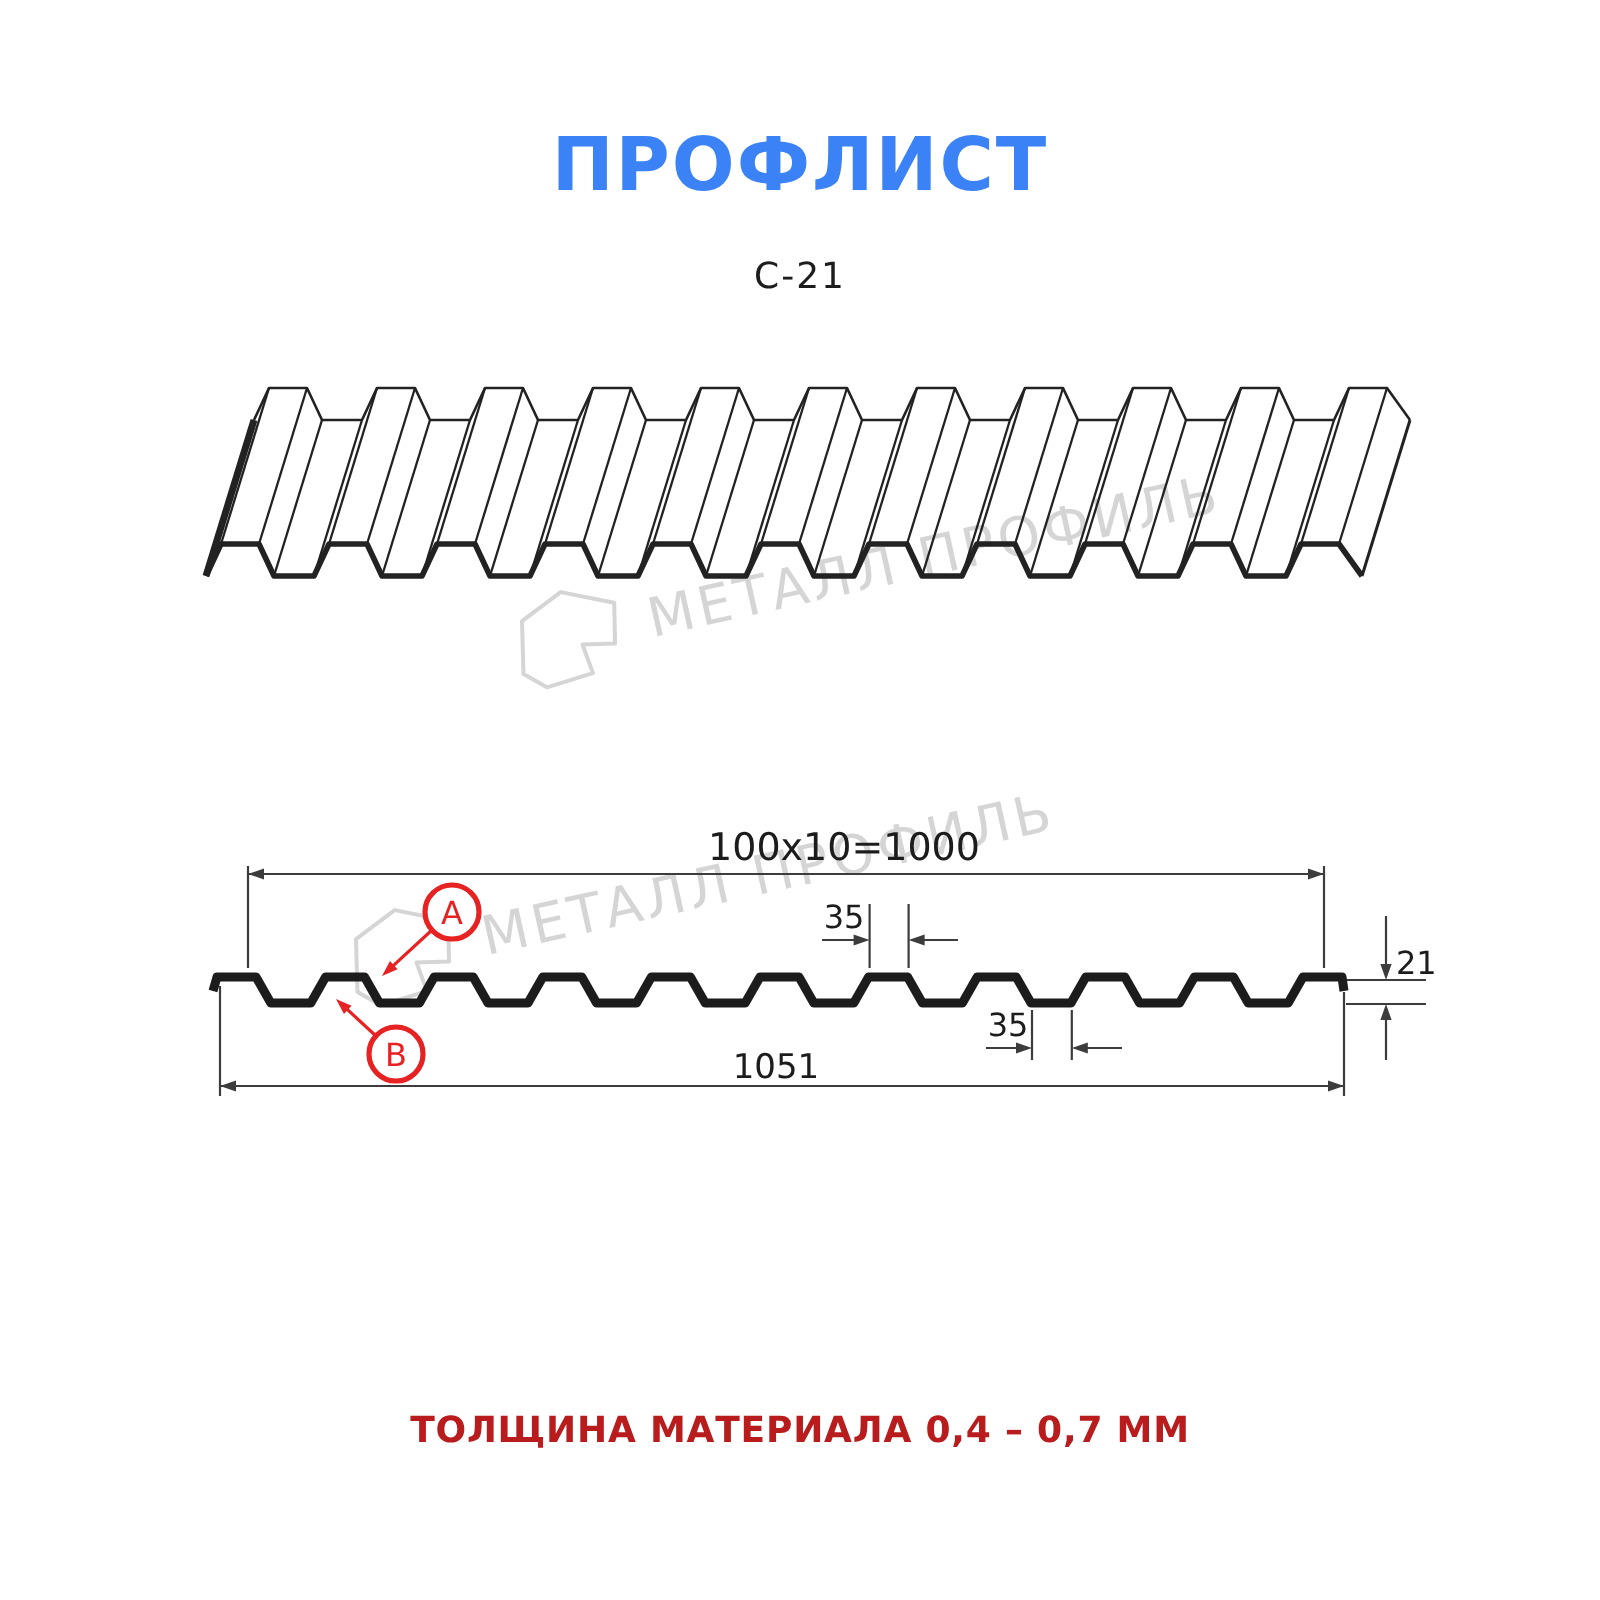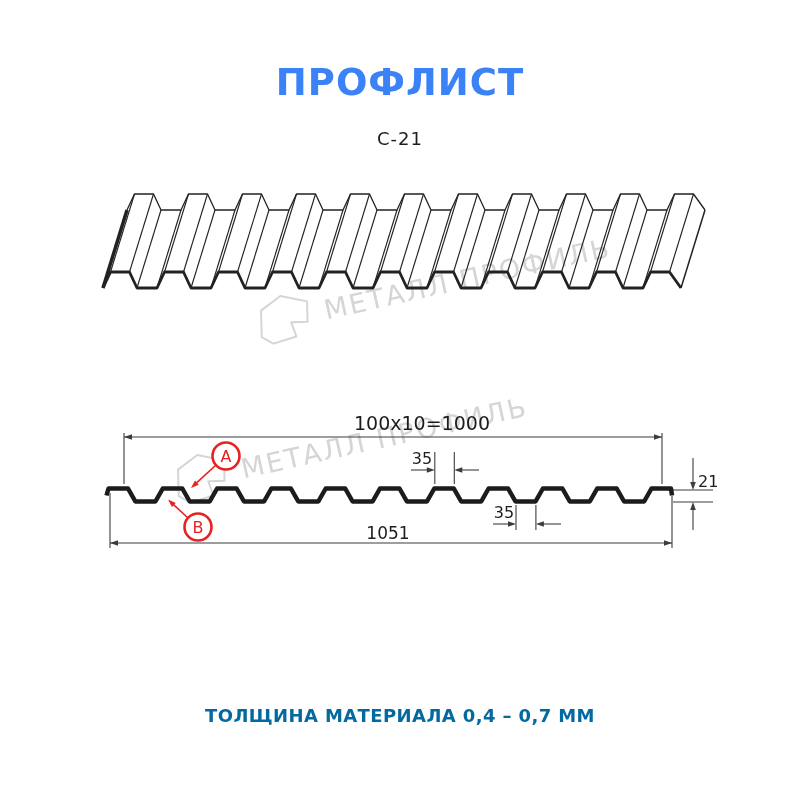--- a/index.html
+++ b/index.html
@@ -10,21 +10,21 @@
   .title{
     position:absolute;top:62px;left:0;width:800px;text-align:center;
     font-size:37px;line-height:42px;font-weight:700;letter-spacing:1px;color:#3b82f6;
   }
   .subtitle{
     position:absolute;top:113px;left:0;width:800px;text-align:center;
     font-size:18px;line-height:22px;font-weight:500;letter-spacing:1px;color:#1d1d1d;margin-top:15px;
   }
   .note{
     position:absolute;top:704px;left:0;width:800px;text-align:center;
-    font-size:18px;line-height:24px;font-weight:600;letter-spacing:.4px;color:#0369a1;
+    font-size:18px;line-height:24px;font-weight:600;letter-spacing:.4px;color:#b91c1c;
   }
   .wm{
     position:absolute;display:flex;align-items:center;gap:12px;
     transform-origin:left center;pointer-events:none;z-index:1;color:#d5d5d5;
   }
   .wm span{font-size:27px;font-weight:500;letter-spacing:2px;white-space:nowrap;}
   #wm1{left:256px;top:300px;transform:rotate(-12.5deg);}
   #wm2{left:173px;top:459px;transform:rotate(-12.5deg);}
   svg.draw{position:absolute;z-index:2;}
   #persp{left:98px;top:186px;}

